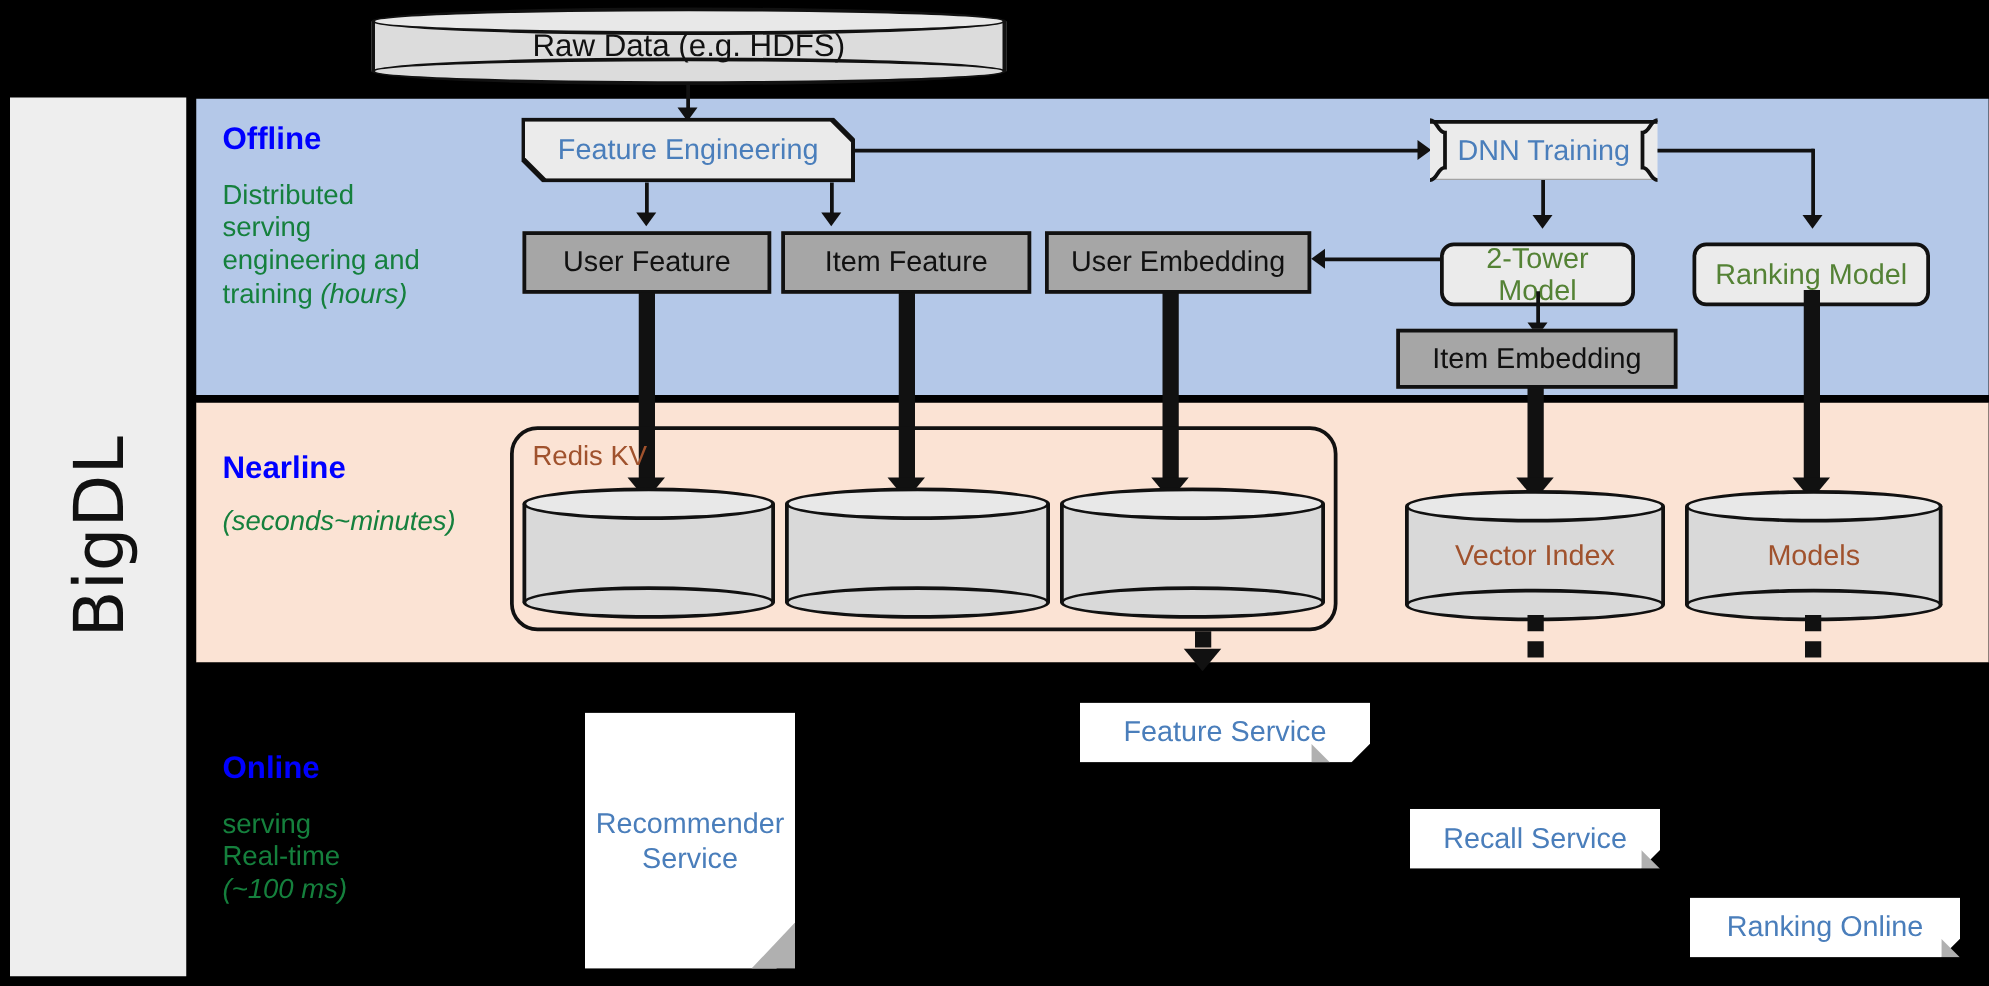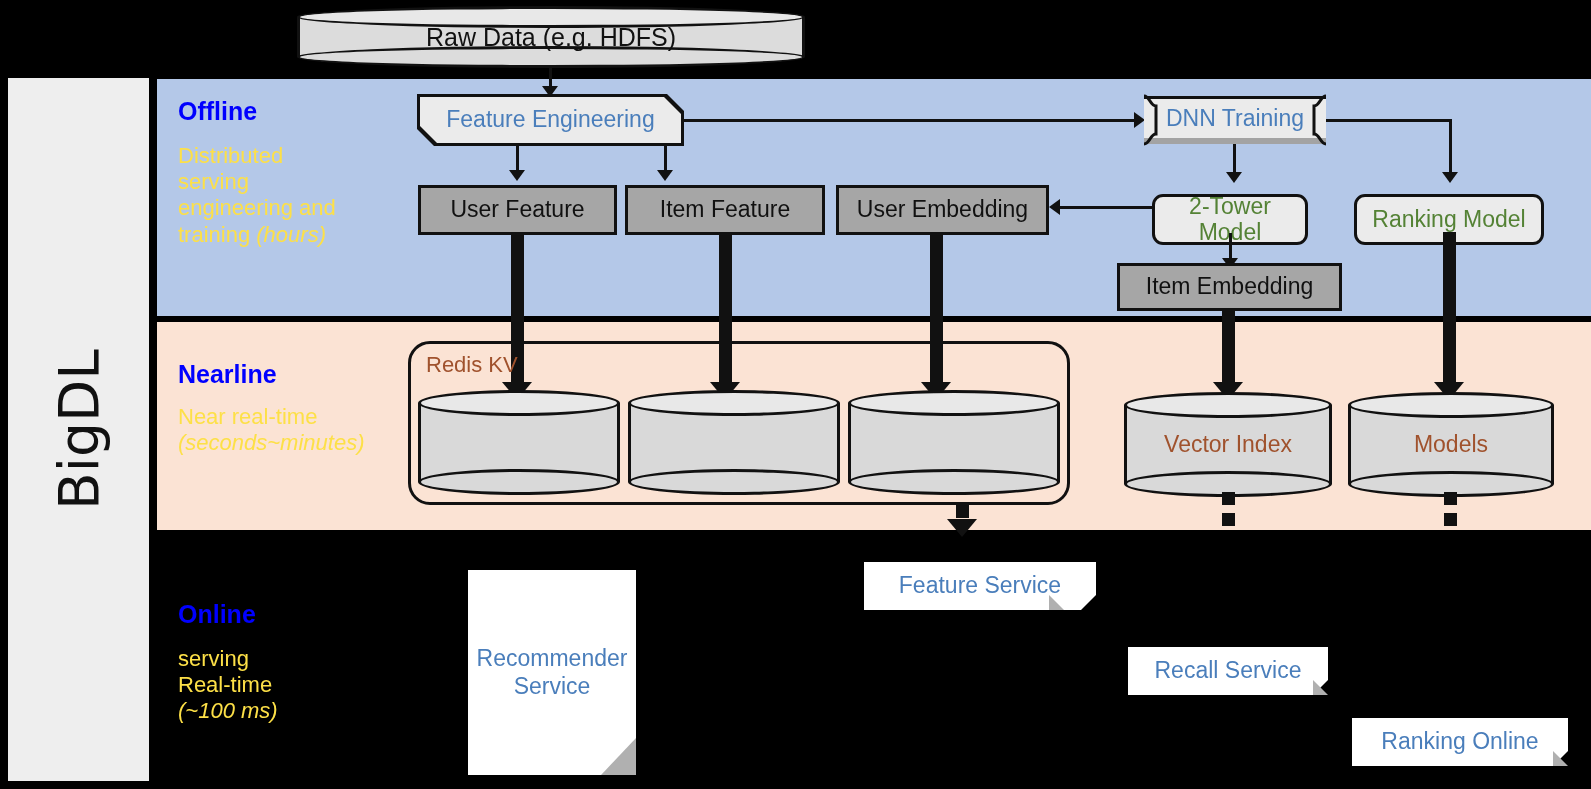--- a/index.html
+++ b/index.html
@@ -15,40 +15,40 @@
 
   
   #rail{position:absolute;left:8px;top:78px;width:141px;height:703px;background:#eeeeee;}
   #rail-label{position:absolute;left:0;top:0;width:141px;height:703px;
     display:flex;align-items:center;justify-content:center;}
   #rail-label span{writing-mode:vertical-rl;transform:rotate(180deg);
     font-size:55px;color:#111;letter-spacing:0px;font-family:"DejaVu Sans",sans-serif;}
 
   
   .band-head{position:absolute;color:#0000ff;font-size:25px;font-weight:600;}
-  .band-sub{position:absolute;color:#fde047;font-size:22px;line-height:1.19;}
+  .band-sub{position:absolute;color:#15803d;font-size:22px;line-height:1.19;}
   .band-sub em{font-style:italic;}
 
   
   .node{position:absolute;box-sizing:border-box;display:flex;align-items:center;
         justify-content:center;text-align:center;line-height:1.1;}
 
   .grey-box{background:#a6a6a6;border:3px solid #111;color:#111;font-size:23px;}
   .proc-box{background:#ebebeb;border:3px solid #111;font-size:23px;}
   .rounded{border-radius:11px;margin-top:12px;}
 
   
   .chamfer{background:#ebebeb;font-size:23px;color:#4a7ebb;
      clip-path:polygon(0 0, calc(100% - 17px) 0, 100% 17px, 100% 100%, 17px 100%, 0 calc(100% - 17px));
      border:none;}
   .chamfer-shadow{position:absolute;background:#111;
      clip-path:polygon(0 0, calc(100% - 17px) 0, 100% 17px, 100% 100%, 17px 100%, 0 calc(100% - 17px));}
 
   
-  .curly{background:#ebebeb;font-size:23px;color:#4a7ebb;border-top:3px solid #111;border-bottom:6px solid #a3a3a3;}
+  .curly{background:#ebebeb;font-size:23px;color:#4a7ebb;border-top:3px solid #111;border-bottom:1px solid #a3a3a3;}
   .green-txt{color:#548235;}
   .brown-txt{color:#a0522d;}
 
   
   .cyl{position:absolute;}
   .cyl .body{position:absolute;left:0;right:0;top:13px;bottom:13px;
       background:#d9d9d9;border-left:3px solid #111;border-right:3px solid #111;}
   .cyl .top{position:absolute;left:0;right:0;top:0;height:26px;border-radius:50%;
       background:#e8e8e8;border:3px solid #111;box-sizing:border-box;}
   .cyl .bot{position:absolute;left:0;right:0;bottom:0;height:26px;border-radius:50%;
@@ -193,21 +193,20 @@
   <div class="arrow-d big" style="left:921px;top:382px"></div>
 
   <div class="ln vthick" style="left:1222px;top:310px;height:76px"></div>
   <div class="arrow-d big" style="left:1213px;top:382px"></div>
 
   <div class="ln vthick" style="left:1443px;top:232px;height:154px"></div>
   <div class="arrow-d big" style="left:1434px;top:382px"></div>
 
   <div class="band-head" style="left:178px;top:360px">Nearline</div>
   <div class="band-sub" style="left:178px;top:404px;width:230px">
-    <div>Near real-time</div>
     <div><em>(seconds~minutes)</em></div>
   </div>
 
   <div id="redis-box"></div>
   <div id="redis-lbl">Redis KV</div>
 
   <div class="cyl" style="left:418px;top:390px;width:202px;height:105px">
     <div class="body"></div>
     <div class="bot"></div>
     <div class="top"></div>

